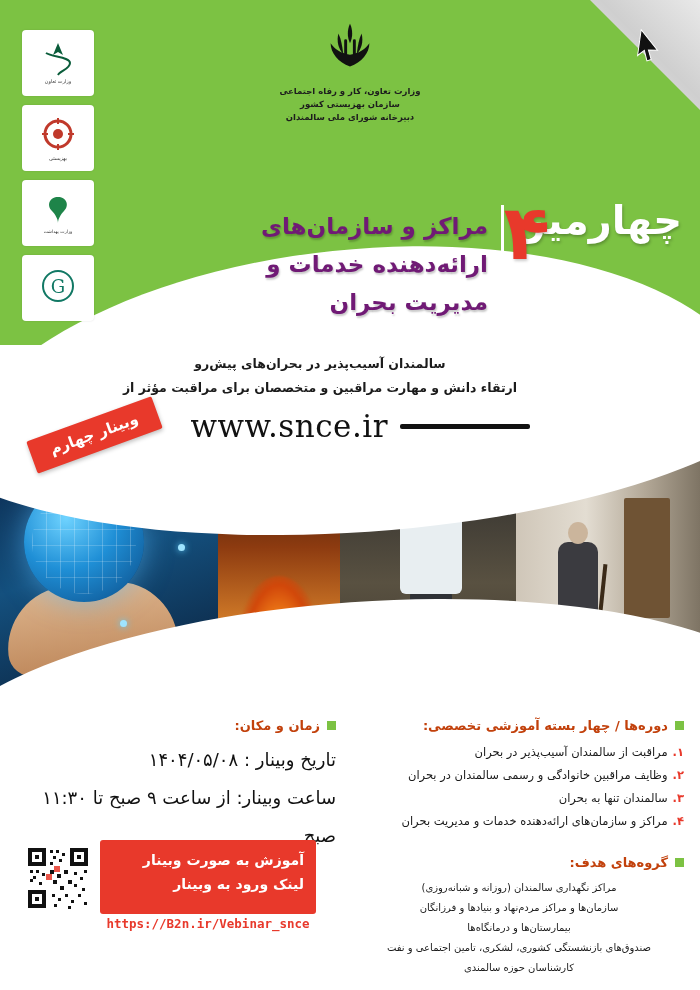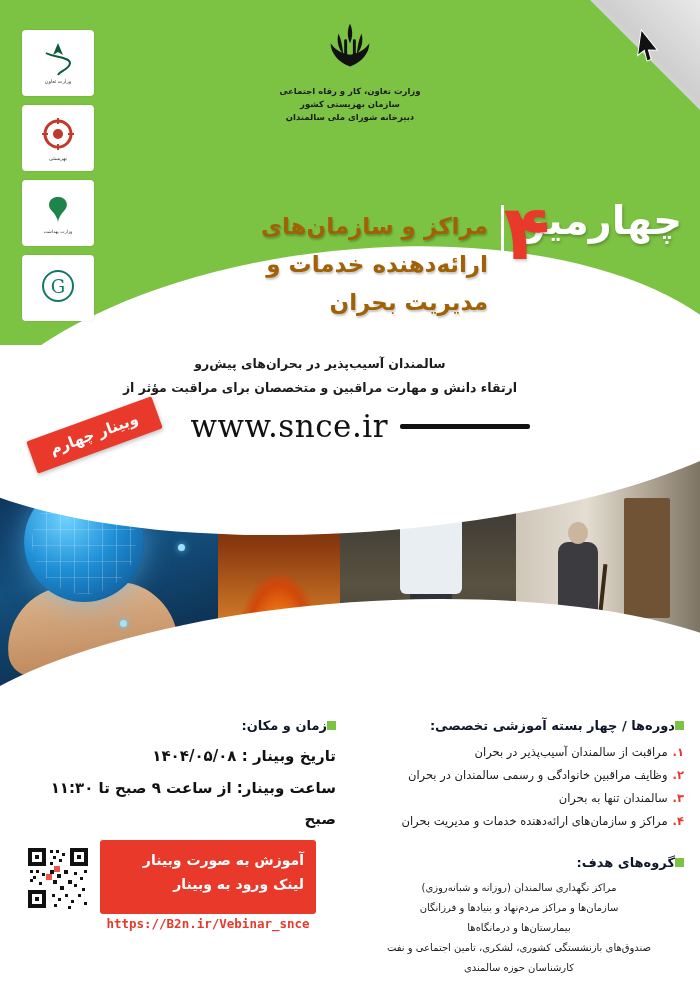--- a/index.html
+++ b/index.html
@@ -155,21 +155,21 @@
     right: 196px; top: 205px;
     width: 3px; height: 108px;
     background: #ffffff;
     z-index: 6;
   }
   .main-title {
     position: absolute;
     right: 212px; top: 208px;
     width: 300px;
     text-align: right;
-    color: #a16207;
+    color: #701a75;
     font-size: 23px;
     font-weight: bold;
     line-height: 1.65;
     z-index: 6;
     text-shadow: 1px 2px 2px rgba(0,0,0,.22);
   }
 
   
   .subpara {
     position: absolute;
@@ -305,22 +305,22 @@
   }
 
   
   .bottom {
     position: absolute;
     left: 0; top: 700px;
     width: 700px; height: 290px;
     background: #ffffff;
   }
   .sec-head {
-    display: flex; align-items: center; 
-    font-size: 13px; font-weight: bold; color: #0f172a;
+    display: flex; align-items: center; gap: 7px;
+    font-size: 13px; font-weight: bold; color: #c2410c;
     margin-bottom: 8px;
   }
   .bullet-sq {
     width: 9px; height: 9px; background: #7cc243; flex: 0 0 9px;
     transform: rotate(0deg);
   }
   .col-right {
     position: absolute; right: 16px; top: 18px; width: 330px; text-align: right;
   }
   .col-left {
@@ -329,21 +329,21 @@
   .courses { list-style: none; }
   .courses li {
     font-size: 11.5px; color: #1a1a1a; line-height: 2.0;
     display: flex; align-items: baseline; gap: 5px; justify-content: flex-start;
   }
   .courses .idx { color: #e8392b; font-weight: bold; font-size: 11.5px; }
   .groups { list-style: none; }
   .groups li { font-size: 10px; color:#1a1a1a; line-height: 2.0; text-align: center; }
 
   .time-list { list-style: none; margin-top: 4px; }
-  .time-list li { font-size: 15px; color:#111; line-height: 2.1; font-weight: bold; }
+  .time-list li { font-size: 18px; color:#111; line-height: 2.1; font-weight: normal; }
 
   
   .webinar-box {
     position: absolute; left: 16px; top: 140px;
     width: 300px; height: 96px;
   }
   .wb-red {
     position:absolute; right: 0; top: 0;
     width: 216px; height: 74px;
     background: #e8392b;

